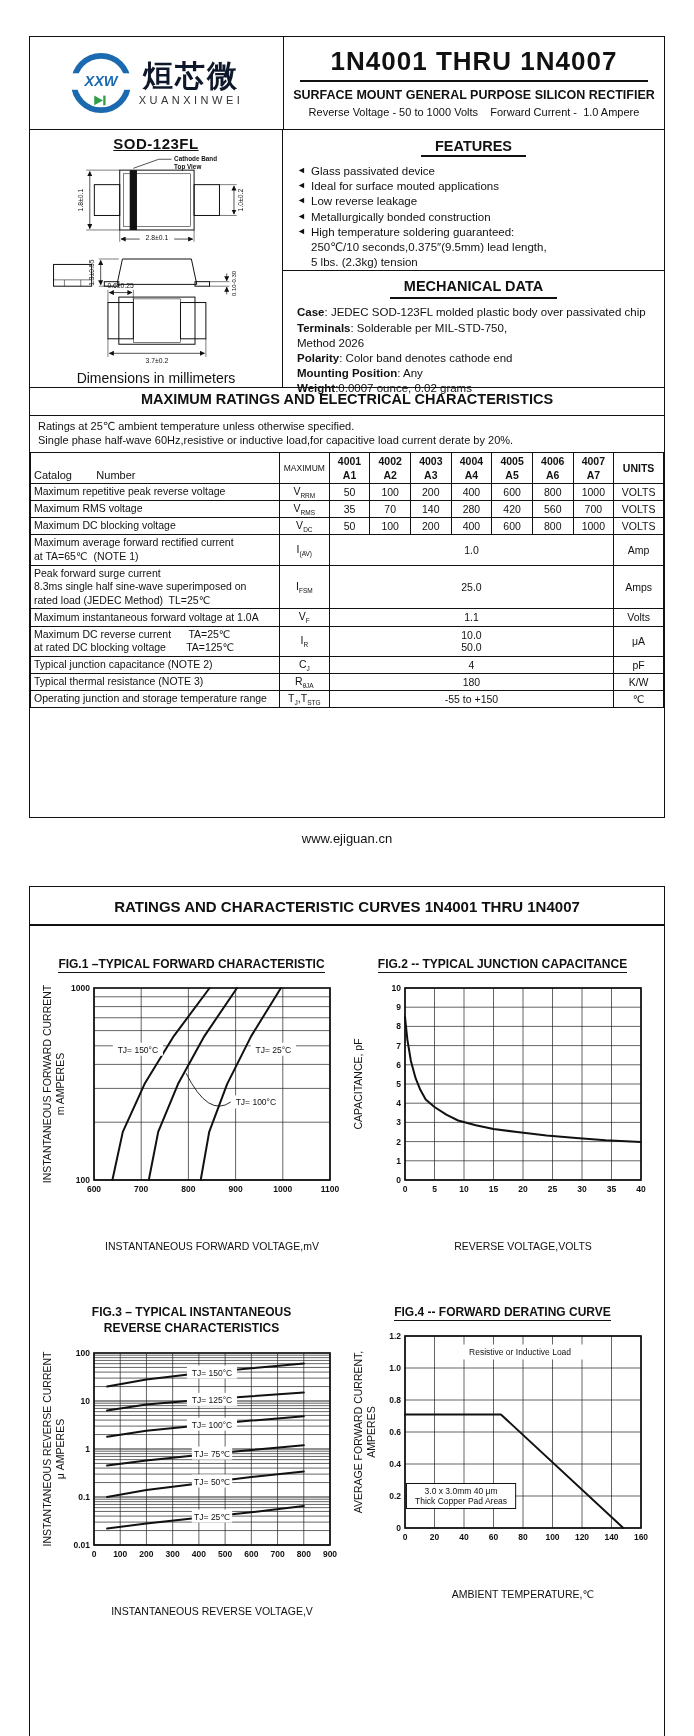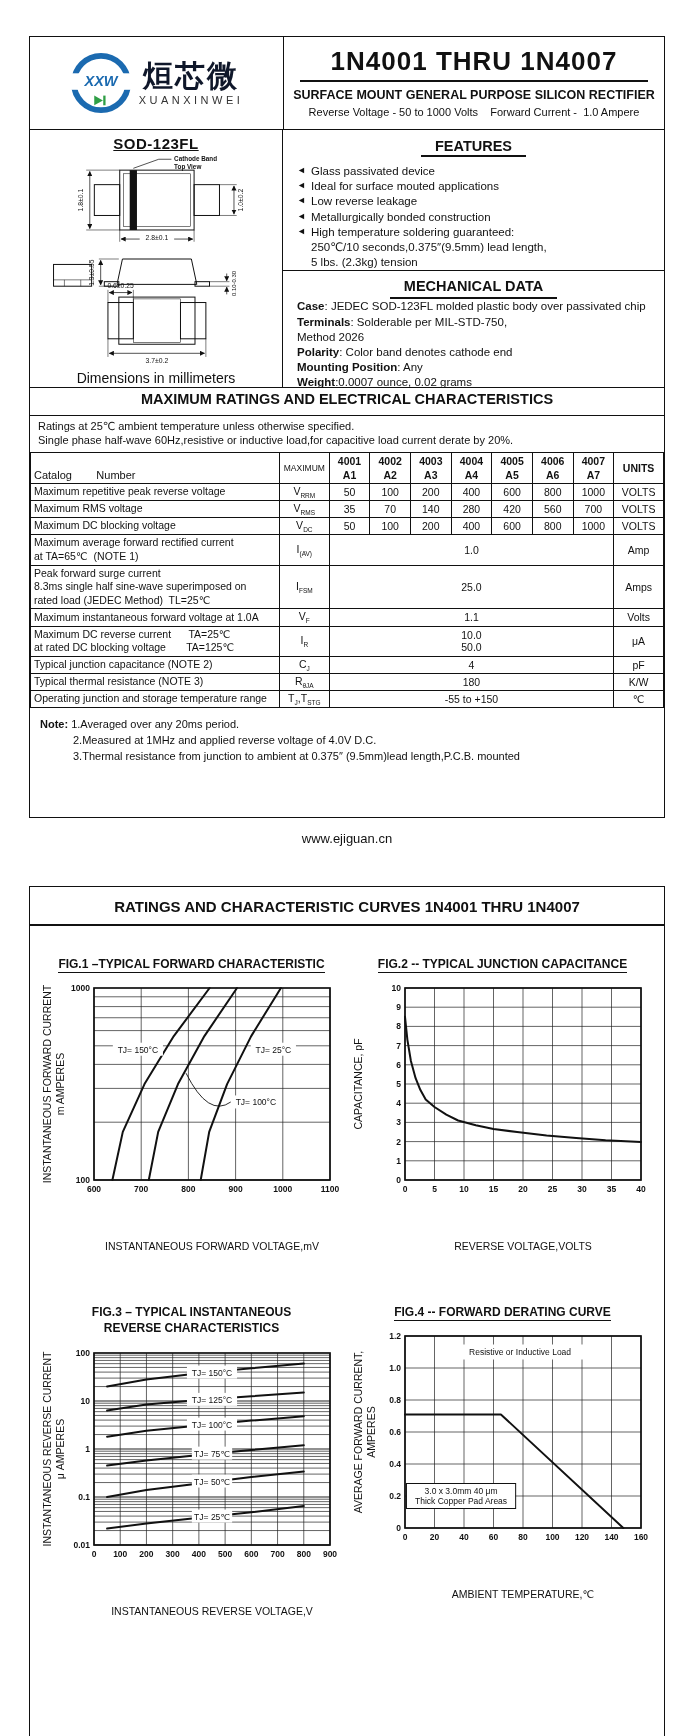--- a/index.html
+++ b/index.html
@@ -25,21 +25,21 @@
   .pkg-caption{font-size:14px;margin-top:0;}
   .feat-mech{flex:1;display:flex;flex-direction:column;}
   .features-box{border-bottom:1.6px solid #111;height:150px;box-sizing:border-box;padding:7px 14px 0;}
   .box-title-wrap{text-align:center;}
   .box-title{display:inline-block;font-weight:700;font-size:14.5px;border-bottom:2px solid #111;padding:0 14px 1px;}
   .feat-list{margin-top:7px;font-size:11.5px;line-height:1.32;}
   .feat-item{display:flex;}
   .feat-item .bullet{width:14px;font-size:9px;padding-top:1px;}
   .feat-item.cont{padding-left:14px;}
   .mech-box{padding:6px 14px 0;font-size:11.5px;line-height:1.32;}
-  .mech-lines{}
+  .mech-lines{margin-top:6px;}
   .mech-line b{font-weight:700;}
   
   .ratings-bar{border-bottom:1.6px solid #111;text-align:center;font-weight:700;font-size:14.5px;padding:3px 0 8px;}
   .cond{font-size:11px;padding:3px 8px 4px;line-height:1.3;}
   table.ratings{width:100%;border-collapse:collapse;font-size:10.5px;table-layout:fixed;}
   table.ratings td{border:1px solid #111;padding:1px 3px;text-align:center;vertical-align:middle;overflow:hidden;}
   table.ratings td.param{text-align:left;line-height:1.3;}
   table.ratings td.cat{vertical-align:bottom;font-size:11px;}
   .symh{font-size:8.5px;}
   .pn{font-weight:700;font-size:10.5px;line-height:1.35;}
@@ -376,25 +376,20 @@
           </td>
           <td class="symc">T<sub>J</sub>,T<sub>STG</sub></td>
           <td colspan="7">
             <div>-55 to +150</div>
           </td>
           <td>℃</td>
         </tr>
       </tbody>
   </table>
 
-  <div class="notes">
-      <div class="nline first"><span class="lbl">Note:</span> 1.Averaged over any 20ms period.</div>
-      <div class="nline">2.Measured at 1MHz and applied reverse voltage of 4.0V D.C.</div>
-      <div class="nline">3.Thermal resistance from junction to ambient  at 0.375″ (9.5mm)lead length,P.C.B. mounted</div>
-    </div>
 </div>
 
 <div class="site">www.ejiguan.cn</div>
 
 <div class="page" id="page2">
   <div class="p2-title">RATINGS AND CHARACTERISTIC CURVES 1N4001 THRU 1N4007</div>
   <div class="charts">
     <div class="fig">
       <div class="fig-title"><span class="u">FIG.1 –TYPICAL FORWARD CHARACTERISTIC</span></div>
       <div><svg width="308" height="280" viewBox="0 0 308 280">

